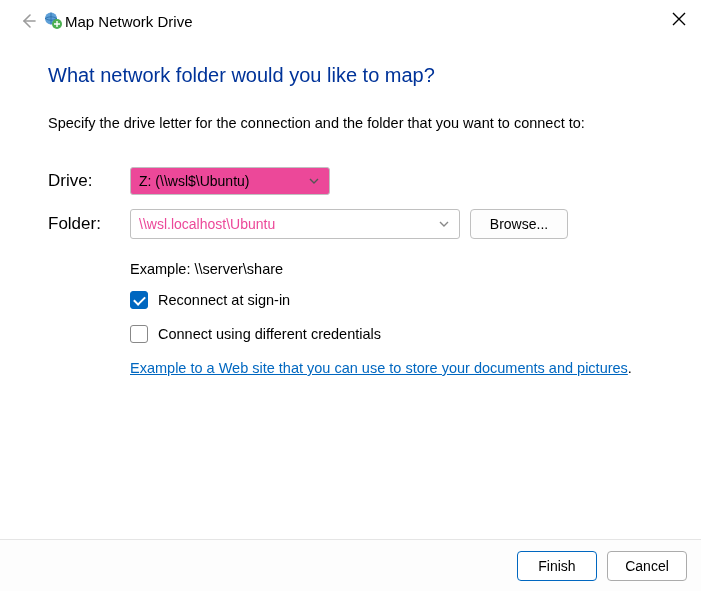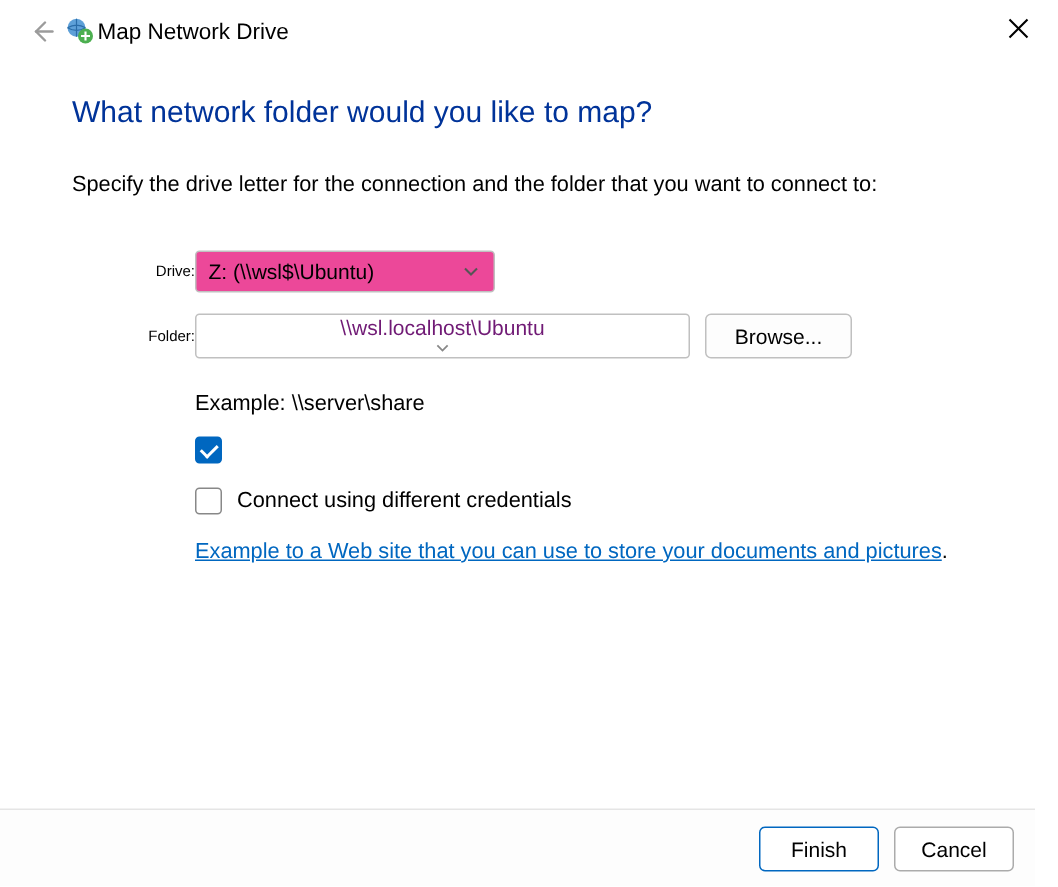--- a/index.html
+++ b/index.html
@@ -19,49 +19,49 @@
       gap: 2px;
       padding: 8px 15px 10px 15px;
     }
     .back-arrow { padding: 4px; cursor: pointer; opacity:.65; display:flex; align-items:center;}
     .drive-icon { width: 20px; height: 20px; }
     .title { font-size: 15px; }
     .content { padding: 20px 68px 10px 48px; }
     .heading { color: #003399; font-size: 20px; font-weight: 400; margin-bottom: 28px; }
     .instruct { font-size: 14.5px; margin-bottom: 36px; }
     .form-row { display: flex; align-items: center; margin-bottom: 14px; }
-    .label-col { width: 82px; font-size: 10px; text-align: right; }
+    .label-col { width: 82px; font-size: 17px; }
     .field-col { flex: 1; display: flex; align-items: center; gap: 10px; }
     .select-drive {
       width: 200px; height: 28px; border: 1px solid #c0c0c0; border-radius: 3px;
       padding: 0 8px; font-size: 14px; display:flex; align-items:center; justify-content:space-between; cursor:pointer;
       background:#ec4899;
     }
     .chev { width:14px; height:14px; }
     .folder-combo {
       width: 330px; height: 30px; border: 1px solid #c0c0c0; border-radius: 3px;
       padding: 0 8px; font-size: 14px; display:flex; align-items:center; justify-content:space-between; cursor:text;
-      color:#701a75; background:#fff;flex-direction:column;
+      color:#ec4899; background:#fff;
     }
     .browse-btn {
       height: 30px; width: 98px; border: 1px solid #c0c0c0; border-radius: 4px; background:#fdfdfd;
       font-size: 14px; color:#000000; cursor: pointer;
     }
     .example { font-size: 14.5px; margin: 22px 0 14px 82px; }
     .cb-row { display:flex; align-items:center; gap:10px; margin: 0 0 16px 82px; font-size:14.5px; }
     .cb {
       width:18px; height:18px; border:1px solid #888; border-radius:3px; display:flex;
       align-items:center; justify-content:center; cursor:pointer; flex-shrink:0;
     }
     .cb.checked { background:#0067c0; border-color:#0067c0; }
     .cb.checked::after { content:""; width:5px; height:9px; border:solid #fff; border-width:0 2px 2px 0; transform:rotate(45deg); margin-top:-2px;}
     .link { color:#0067c0; text-decoration:underline; font-size:14.5px; margin-left:82px; cursor:pointer; display:inline; }
     .linkdot{ font-size:14.5px;}
     .footer {
-      position:absolute; bottom:0; left:0; right:15px; height:52px;
+      position:absolute; bottom:0; left:0; right:4px; height:52px;
       border-top:1px solid #e5e5e5; background:#fdfdfd;
       display:flex; align-items:center; justify-content:flex-end; gap:10px; padding-right:14px;
     }
     .btn {
       height:30px; width:80px; border:1px solid #ababab; border-radius:4px; background:#fff;
       font-size:14px; cursor:pointer;
     }
     .btn.primary { border-color:#0067c0; color:#000; }
   </style>
 </head>
@@ -115,20 +115,21 @@
           </svg>
       </div>
       <button class="browse-btn">Browse...</button>
     </div>
   </div>
 
   <div class="example">Example: \\server\share</div>
 
   <div class="cb-row">
     <div class="cb checked"></div>
+    <span>Reconnect at sign-in</span>
   </div>
 
   <div class="cb-row">
     <div class="cb"></div>
     <span>Connect using different credentials</span>
   </div>
 
   <div>
     <span class="link">Example to a Web site that you can use to store your documents and pictures</span><span class="linkdot">.</span>
   </div>

